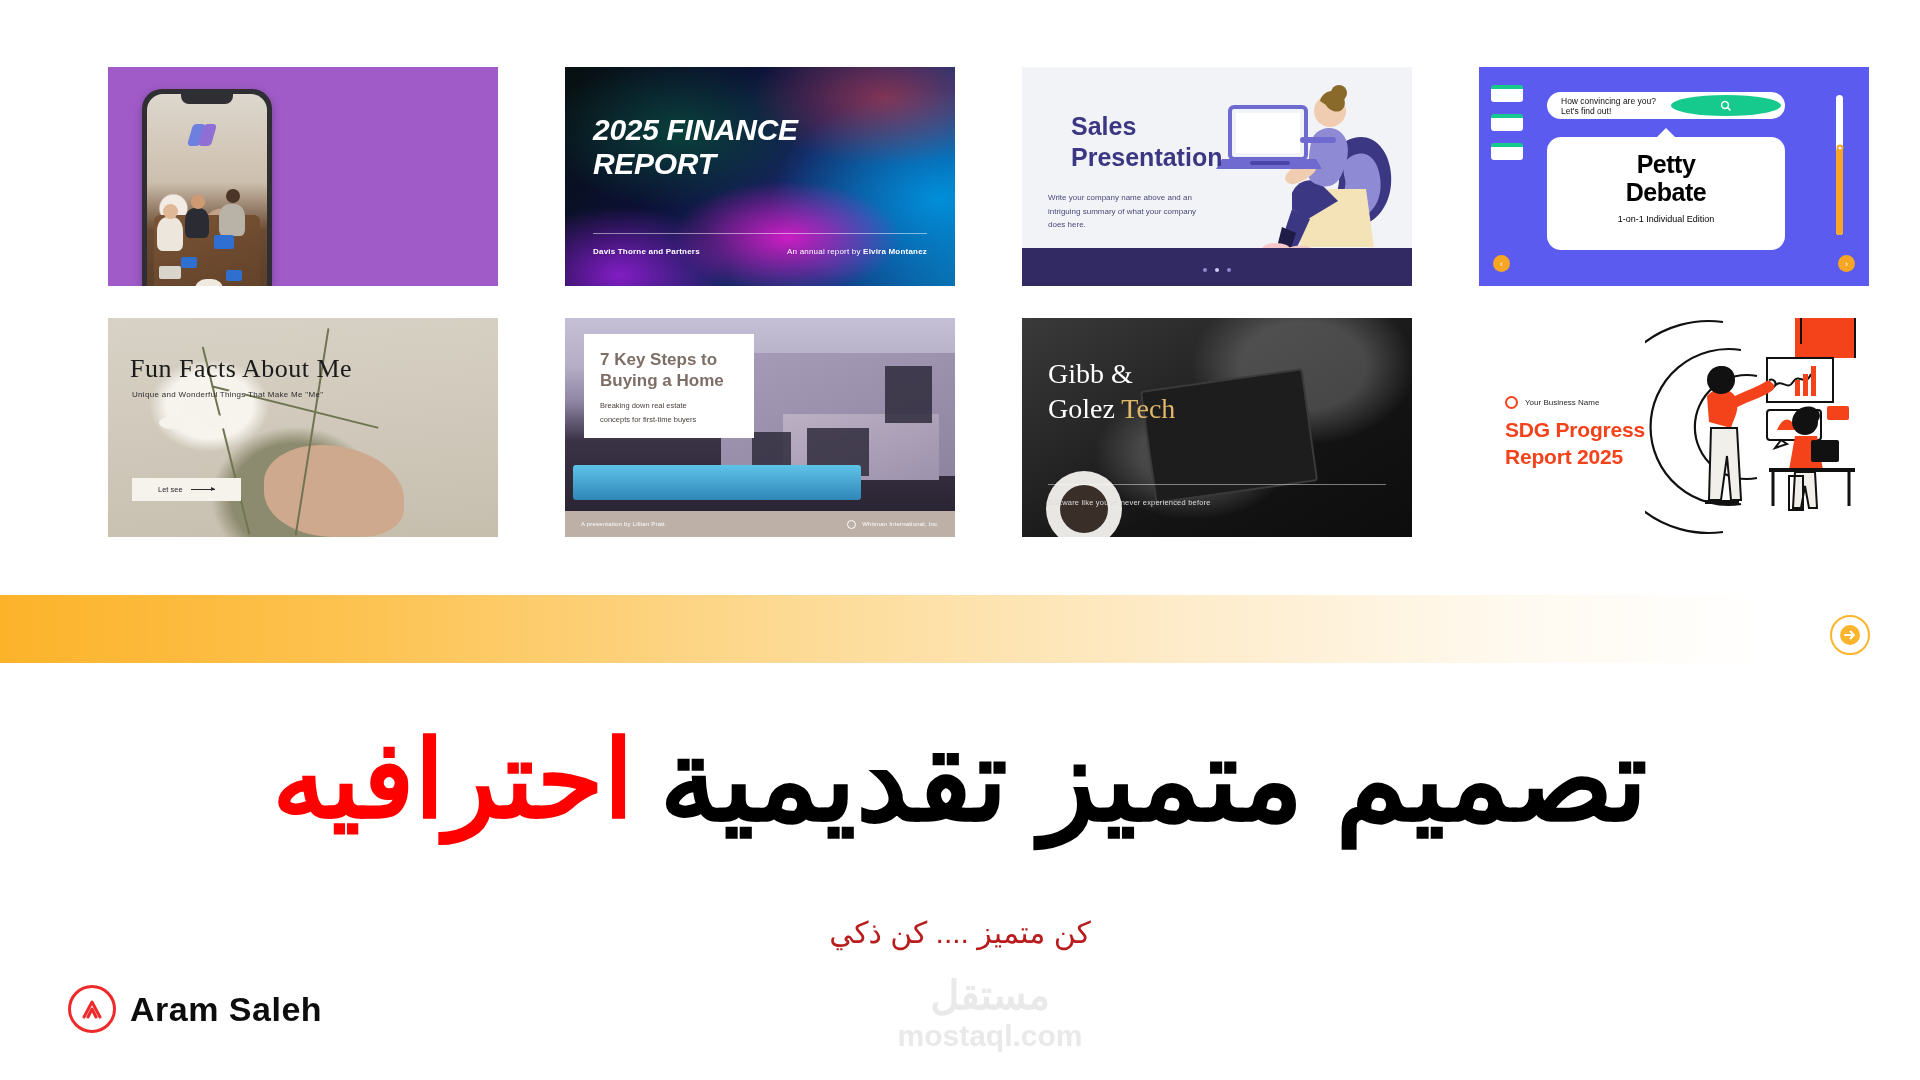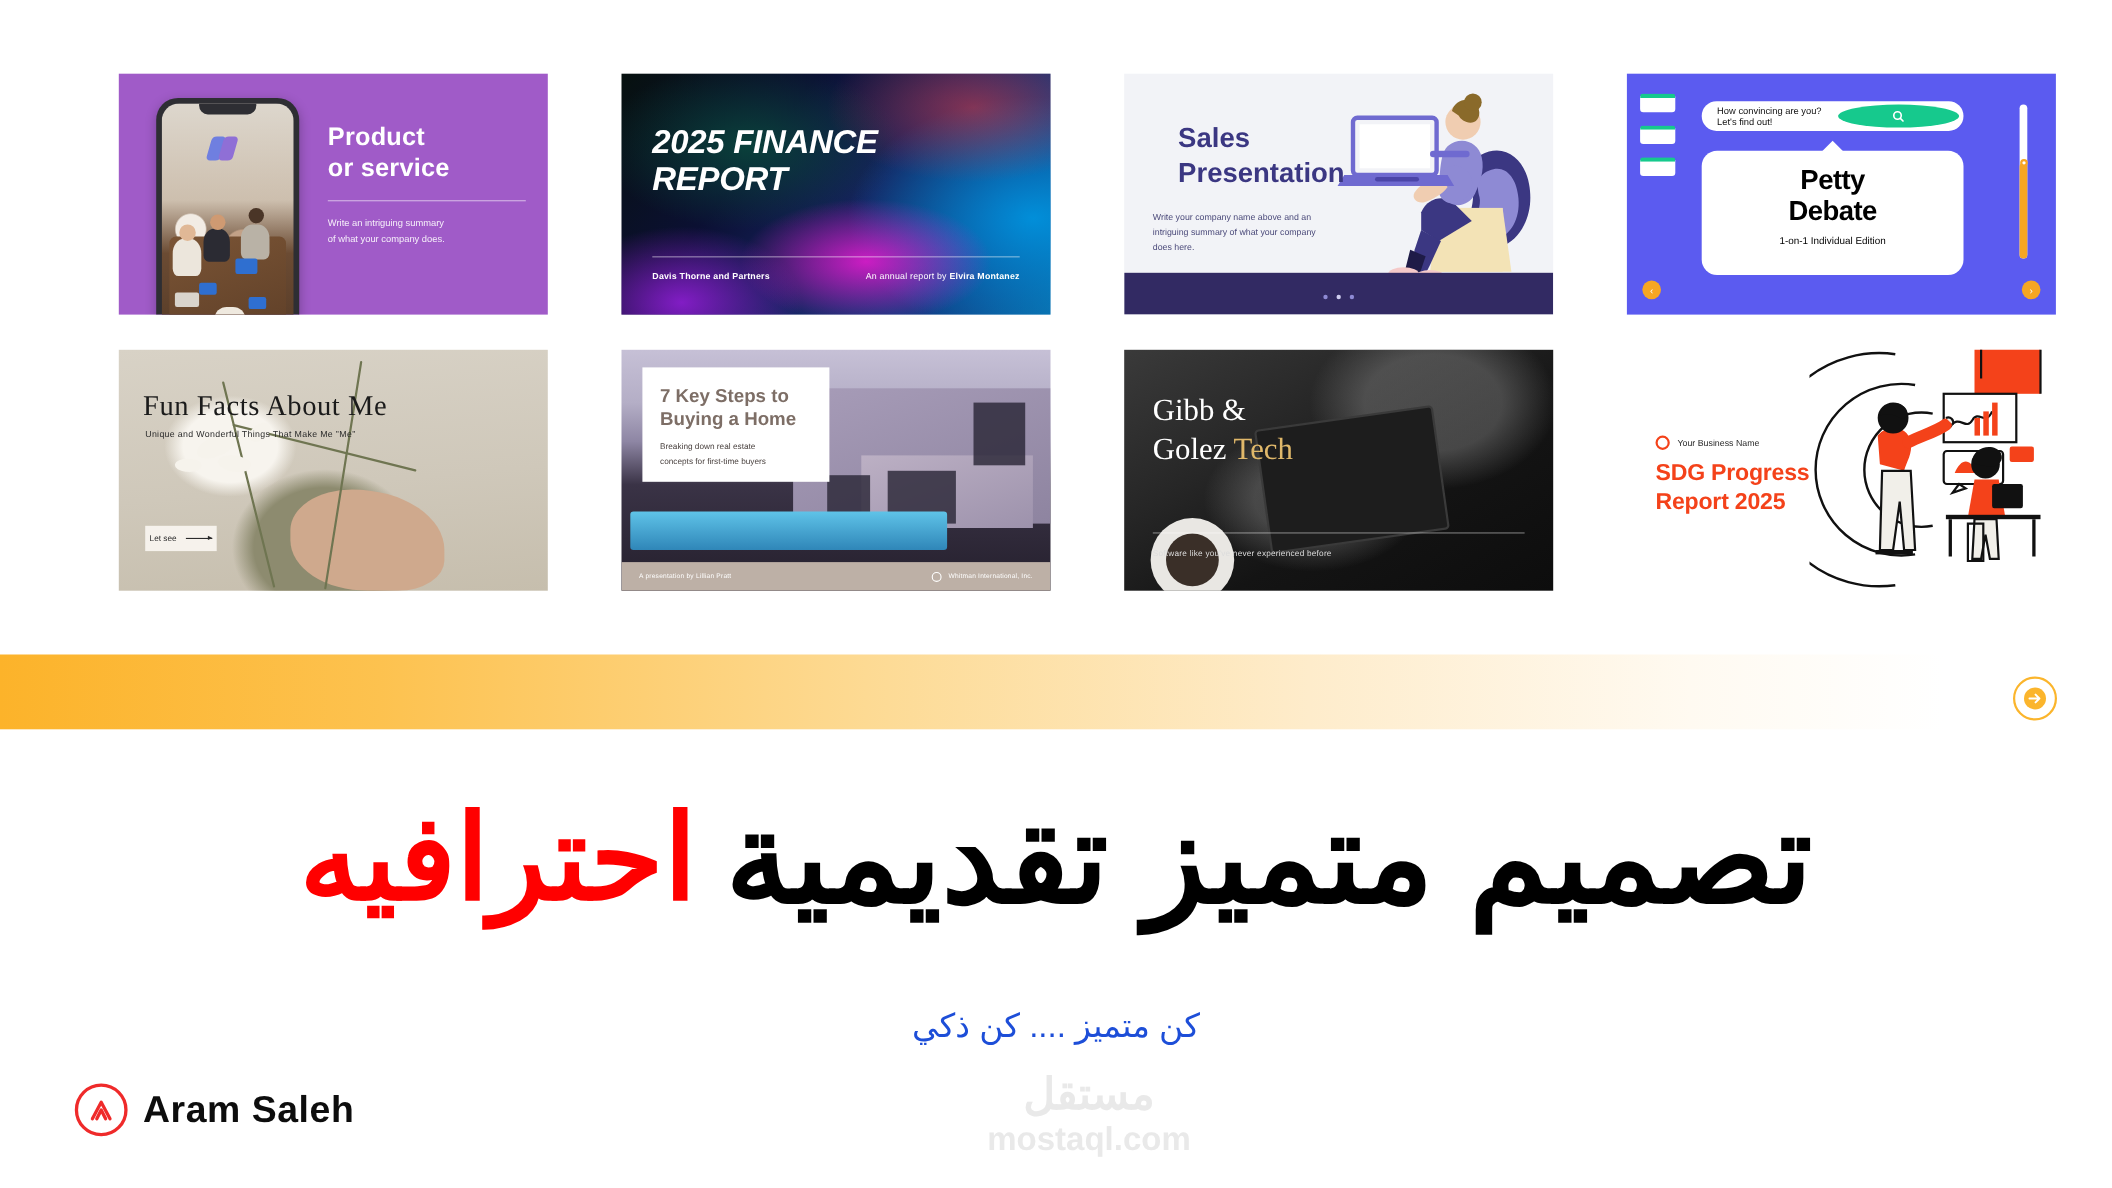--- a/index.html
+++ b/index.html
@@ -133,21 +133,21 @@
       radial-gradient(ellipse 22% 30% at 26% 40%, #f7f4ee 0 50%, transparent 70%),
       linear-gradient(175deg,#d8d2c6 0%, #cfc8ba 55%, #c6bead 100%);
   }
   .c5 .stem{ position:absolute; background:#6f7551; border-radius:2px; }
   .c5 .petal{ position:absolute; background:#f6f3ec; border-radius:60% 40% 55% 45%; }
   .c5 .arm{ position:absolute; left:40%; top:58%; width:36%; height:42%; background:#cfa98d; border-radius:40% 60% 30% 50%; }
   .c5 h3{ position:absolute; left:22px; top:36px; font-family:"Liberation Serif", serif; font-size:26px; font-weight:400; color:#1b1b1b; letter-spacing:.5px; }
   .c5 p{ position:absolute; left:24px; top:72px; font-size:8px; color:#2c2c2c; letter-spacing:.3px; }
   .c5 .btn{
     position:absolute; left:24px; bottom:36px; background:#f6f2ec;
-    padding:7px 4px; font-size:7.5px; color:#2b2b2b; display:flex; align-items:center; gap:8px;
+    padding:7px 26px; font-size:7.5px; color:#2b2b2b; display:flex; align-items:center; gap:8px;
   }
   .c5 .btn i{ width:24px; height:1px; background:#2b2b2b; position:relative; display:block; }
   .c5 .btn i::after{ content:''; position:absolute; right:0; top:-2px; border-left:4px solid #2b2b2b; border-top:2.5px solid transparent; border-bottom:2.5px solid transparent; }
 
   
   .c6{
     background:
       linear-gradient(180deg,#c6c0d6 0%, #b4aec6 22%, #8e86a4 38%, #3a3346 56%, #241f2c 100%);
   }
   .c6 .house{ position:absolute; right:0; top:16%; width:60%; height:56%; background:linear-gradient(160deg,#a79cb8,#8e84a0); }
@@ -210,21 +210,21 @@
     position:relative; font-size:108px; font-weight:700; color:#ff0000; line-height:1;
     white-space:nowrap;
   }
   .headline .h-red::before{
     content:attr(data-ghost); position:absolute; left:-12px; top:8px;
     color:rgba(255,0,0,.32); z-index:-1;
   }
 
   .subtitle{
     position:absolute; left:0; top:915px; width:1920px; text-align:center;
-    font-size:30px; color:#1d4ed8; direction:rtl; letter-spacing:.5px;
+    font-size:30px; color:#b91c1c; direction:rtl; letter-spacing:.5px;
   }
 
   
   .brand{ position:absolute; left:68px; top:985px; display:flex; align-items:center; gap:14px; }
   .brand .logo{ width:48px; height:48px; border-radius:50%; border:3px solid #ef2a2a; display:flex; align-items:center; justify-content:center; }
   .brand .name{ font-size:34px; font-weight:700; color:#0d0d0d; letter-spacing:.5px; }
 
   .watermark{
     position:absolute; left:860px; top:975px; width:260px; text-align:center;
     color:#e9e9e9; user-select:none;
@@ -255,25 +255,20 @@
             <div class="ppl" style="left:37%;top:46%;width:14px;height:14px;background:#cf9a72;"></div>
             <div class="ppl" style="left:60%;top:50%;width:26px;height:32px;background:#b9b2a6;border-radius:40% 40% 20% 20%;"></div>
             <div class="ppl" style="left:66%;top:43%;width:14px;height:14px;background:#4a3527;"></div>
             <div class="ppl" style="left:40%;top:84%;width:28px;height:26px;background:#efe9df;border-radius:40% 40% 20% 20%;"></div>
             <div class="dev" style="left:56%;top:64%;width:20px;height:14px;"></div>
             <div class="dev" style="left:28%;top:74%;width:16px;height:11px;"></div>
             <div class="dev" style="left:66%;top:80%;width:16px;height:11px;"></div>
             <div class="dev" style="left:10%;top:78%;width:22px;height:13px;background:#d9d4cc;"></div>
           </div>
         </div>
-      </div>
-      <div class="right">
-        <h3><span>Product</span><br><span>or service</span></h3>
-        <div class="rule"></div>
-        <p><span>Write an intriguing summary</span><br><span>of what your company does.</span></p>
       </div>
     </div>
 
     <div class="card c2">
       <h3><span>2025 FINANCE</span><br><span>REPORT</span></h3>
       <div class="rule"></div>
       <div class="f-l">Davis Thorne and Partners</div>
       <div class="f-r"><span>An annual report by </span><b>Elvira Montanez</b></div>
     </div>
 

